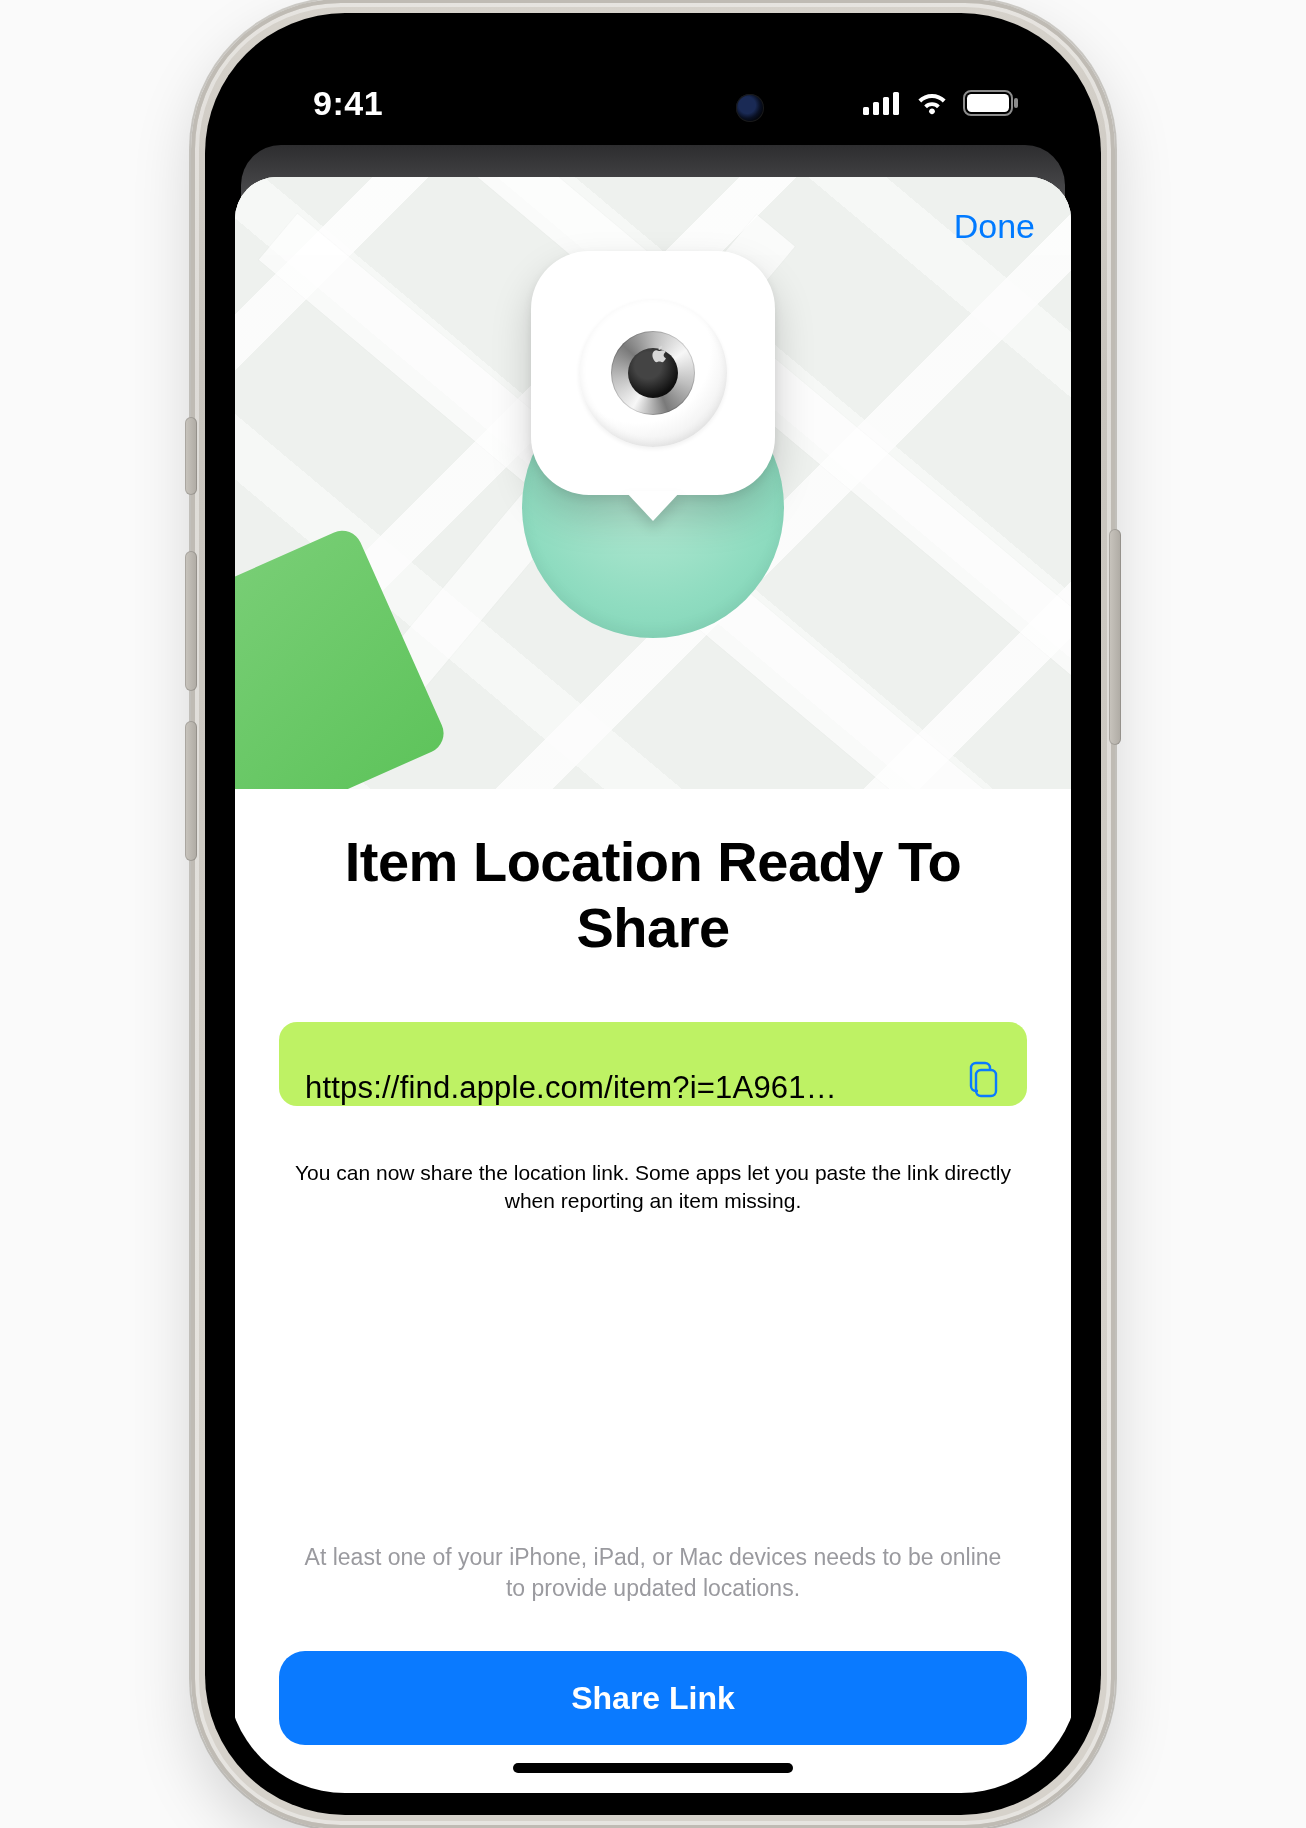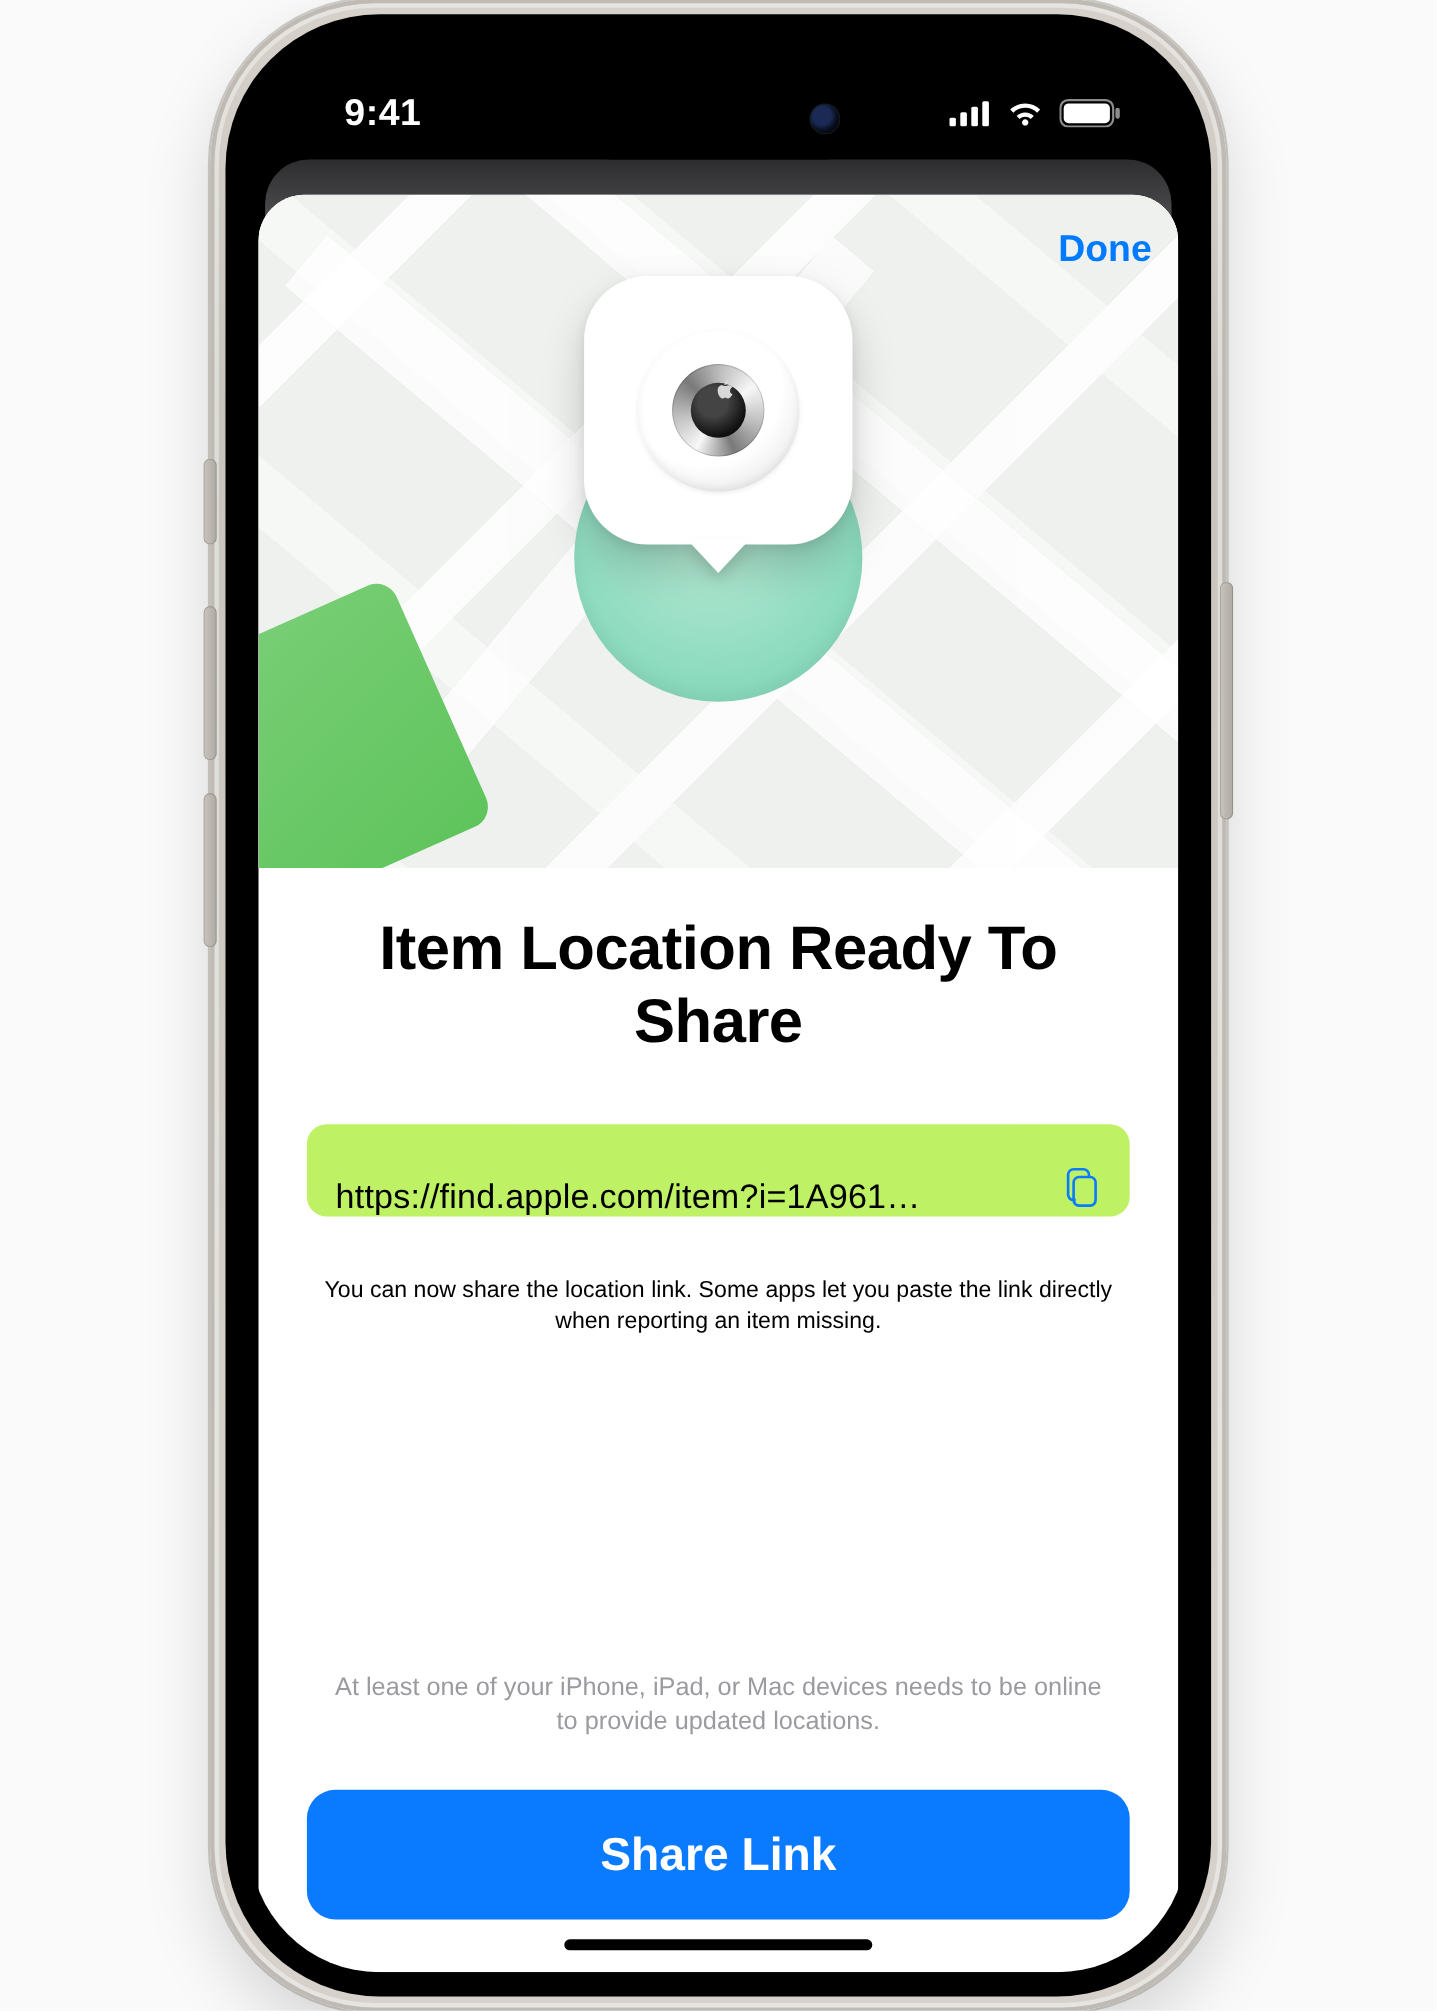--- a/index.html
+++ b/index.html
@@ -197,23 +197,23 @@
     background:radial-gradient(circle at 40% 35%, #444 0 30%, #111 70%, #000 100%);
   }
   .airtag-logo {
     position:absolute; left:46%; top:30%;
     width:24px; height:24px;
     color:#d8d8d8;
   }
 
   .done-btn {
     position:absolute;
-    top:30px; right:24px;
+    top:30px; right:36px;
     font-size:34px;
-    font-weight:700;
+    font-weight:400;
     color:#007aff;
     background:none; border:none;
     cursor:pointer;
   }
 
   
   .content {
     flex:1 1 auto;
     padding: 40px 44px 48px;
     display:flex; flex-direction:column;gap:17px;
@@ -256,25 +256,25 @@
   .spacer { flex:1; }
   .footnote {
     font-size:23px;
     color:#9a9a9f;
     text-align:center;
     line-height:1.35;
     padding:0 20px;
     margin-bottom:30px;
   }
   .share-btn {
-    height:118px;
+    height:94px;
     border-radius:26px;
     background:#0a7aff;
     color:#fff;
-    font-size:42px;
+    font-size:32px;
     font-weight:600;
     border:none;
     cursor:pointer;
     text-align:center;
   }
 
   .home-indicator {
     position:absolute;
     bottom:20px; left:50%; transform:translateX(-50%);
     width:280px; height:10px;

